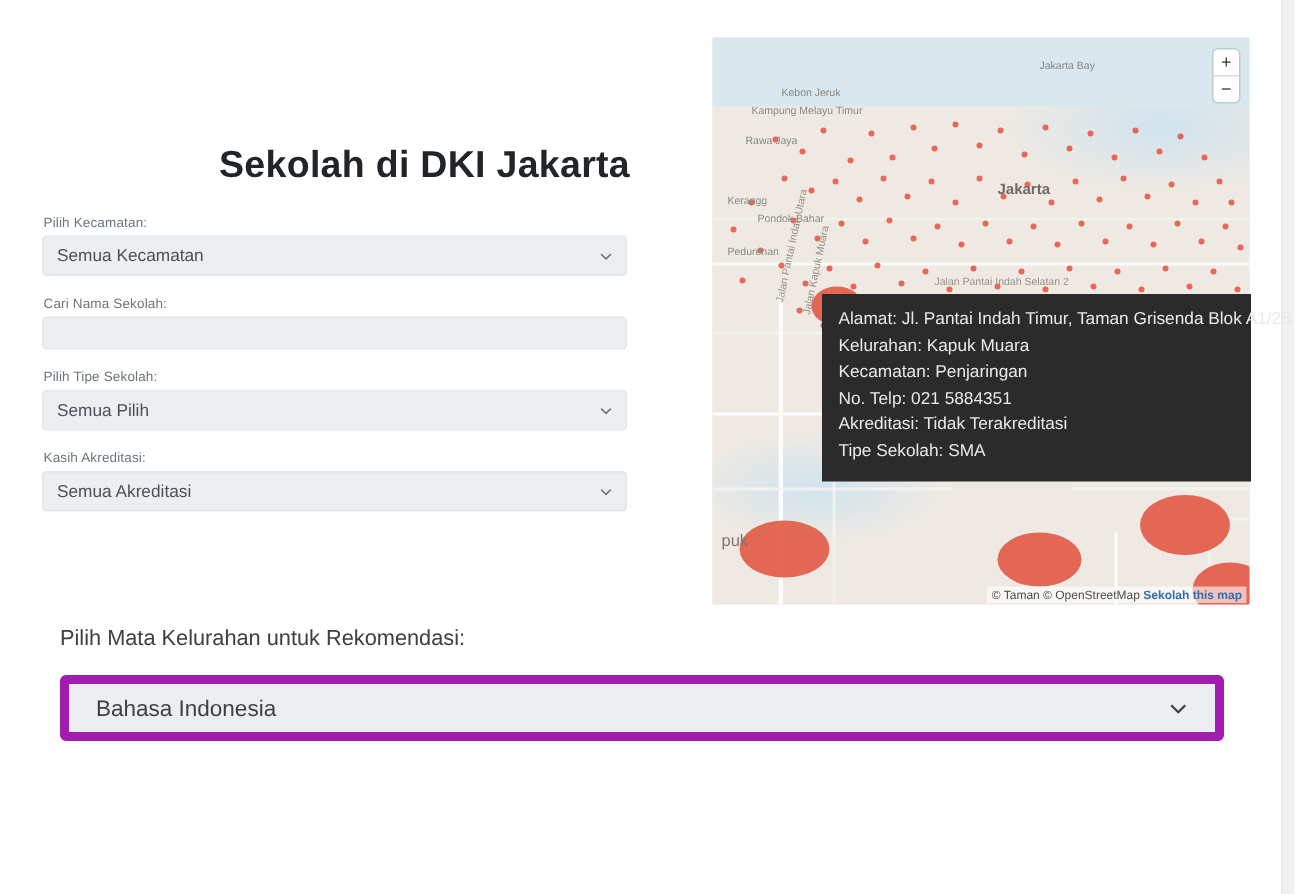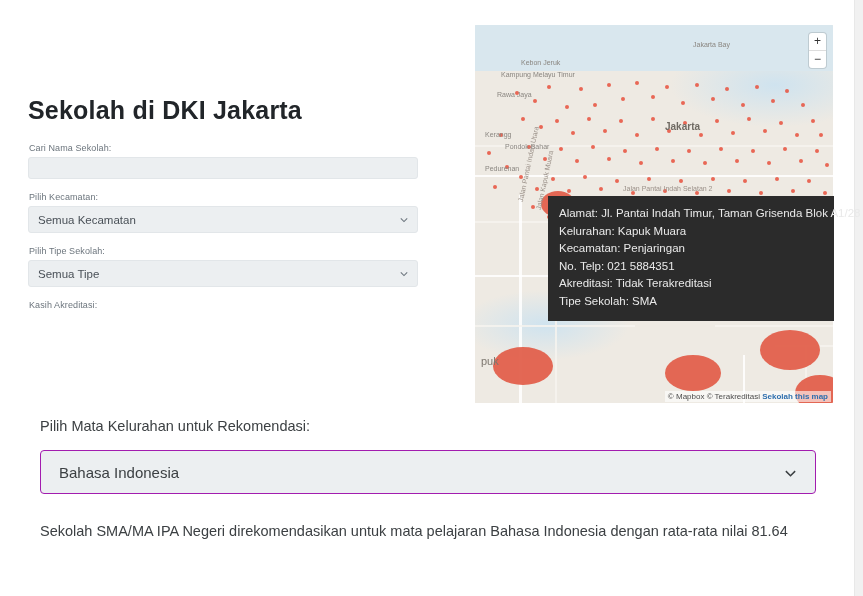--- a/index.html
+++ b/index.html
@@ -36,20 +36,21 @@
     left: 28px;
     top: 96px;
     width: 392px;
   }
   .page-title {
     font-size: 25px;
     font-weight: bold;
     color: #212529;
     letter-spacing: 0.2px;
     margin: 0 0 18px 0;
+    text-align: right;
   }
   .field-label {
     font-size: 9px;
     color: #6c757d;
     margin: 0 0 4px 1px;
     letter-spacing: 0.1px;
   }
   .text-input {
     width: 390px;
     height: 22px;
@@ -210,21 +211,21 @@
     font-size: 14.5px;
     color: #3c4043;
     margin-bottom: 16px;
   }
   .big-select {
     position: relative;
     width: 776px;
     height: 44px;
     box-sizing: border-box;
     background: #eceff1;
-    border: 1px solid #a21caf;
+    border: 6px solid #a21caf;
     border-radius: 4px;
     display: flex;
     align-items: center;
     padding: 0 18px;
     font-size: 15px;
     color: #3c4043;
   }
   .big-caret {
     position: absolute;
     right: 18px;
@@ -243,52 +244,60 @@
 </style>
 </head>
 <body>
 
 <div class="page">
 
   <div class="scroll-edge"></div>
 
   <div class="left-panel">
     <h1 class="page-title">Sekolah di DKI Jakarta</h1>
-
-    <div class="field-group">
-      <div class="field-label">Cari Nama Sekolah:</div>
-      <input class="text-input" type="text" value="" placeholder="" style="">
-    </div>
 
     <div class="field-group">
       <div class="field-label">Pilih Kecamatan:</div>
       <div class="select-box">
         <span>Semua Kecamatan</span>
         <span class="select-caret">
           <svg class="caret-svg" viewBox="0 0 10 10" width="8" height="8">
               <path d="M1 3 L5 7 L9 3" stroke="#6c757d" stroke-width="1.3" fill="none"></path>
             </svg>
         </span>
       </div>
     </div>
 
     <div class="field-group">
+      <div class="field-label">Cari Nama Sekolah:</div>
+      <input class="text-input" type="text" value="" placeholder="" style="">
+    </div>
+
+    <div class="field-group">
       <div class="field-label">Pilih Tipe Sekolah:</div>
       <div class="select-box">
-        <span>Semua Tipe</span>
+        <span>Semua Pilih</span>
         <span class="select-caret">
           <svg class="caret-svg" viewBox="0 0 10 10" width="8" height="8">
               <path d="M1 3 L5 7 L9 3" stroke="#6c757d" stroke-width="1.3" fill="none"></path>
             </svg>
         </span>
       </div>
     </div>
 
     <div class="field-group">
       <div class="field-label">Kasih Akreditasi:</div>
+      <div class="select-box">
+        <span>Semua Akreditasi</span>
+        <span class="select-caret">
+          <svg class="caret-svg" viewBox="0 0 10 10" width="8" height="8">
+              <path d="M1 3 L5 7 L9 3" stroke="#6c757d" stroke-width="1.3" fill="none"></path>
+            </svg>
+        </span>
+      </div>
     </div>
   </div>
 
   <div class="map-wrap">
     <div class="map-base"></div>
     <div class="water-top"></div>
 
     <div class="road" style="left:0; top:150px; width:358px; height:2px;"></div>
     <div class="road road-thin" style="left:0; top:120px; width:358px; height:1.5px;"></div>
     <div class="road road-thin" style="left:0; top:196px; width:358px; height:1.5px;"></div>
@@ -426,21 +435,21 @@
     <div class="map-label street" style="left:42px; top:176px; transform:rotate(-78deg); transform-origin:left top;">Jalan Pantai Indah Utara</div>
     <div class="map-label street" style="left:60px; top:184px; transform:rotate(-78deg); transform-origin:left top;">Jalan Kapuk Muara</div>
     <div class="map-label street" style="left:6px; top:330px; font-size:11px; color:#7d776f;">puk</div>
 
     <div class="map-zoom">
       <div>+</div>
       <div>−</div>
     </div>
 
     <div class="map-attrib">
-      <span>© Mapbox © Terakreditasi </span><b class="blue">Sekolah this map</b>
+      <span>© Taman © OpenStreetMap </span><b class="blue">Sekolah this map</b>
     </div>
   </div>
 
   <div class="popup">
     <div>Alamat: Jl. Pantai Indah Timur, Taman Grisenda Blok A1/28</div>
     <div>Kelurahan: Kapuk Muara</div>
     <div>Kecamatan: Penjaringan</div>
     <div>No. Telp: 021 5884351</div>
     <div>Akreditasi: Tidak Terakreditasi</div>
     <div>Tipe Sekolah: SMA</div>
@@ -449,16 +458,15 @@
   <div class="bottom">
     <div class="subject-label">Pilih Mata Kelurahan untuk Rekomendasi:</div>
     <div class="big-select">
       <span>Bahasa Indonesia</span>
       <span class="big-caret">
         <svg viewBox="0 0 14 14" width="13" height="13">
             <path d="M2 5 L7 10 L12 5" stroke="#3c4043" stroke-width="1.6" fill="none"></path>
           </svg>
       </span>
     </div>
-    <div class="result-text">Sekolah SMA/MA IPA Negeri direkomendasikan untuk mata pelajaran Bahasa Indonesia dengan rata-rata nilai 81.64</div>
   </div>
 
 </div>
 
 </body></html>

